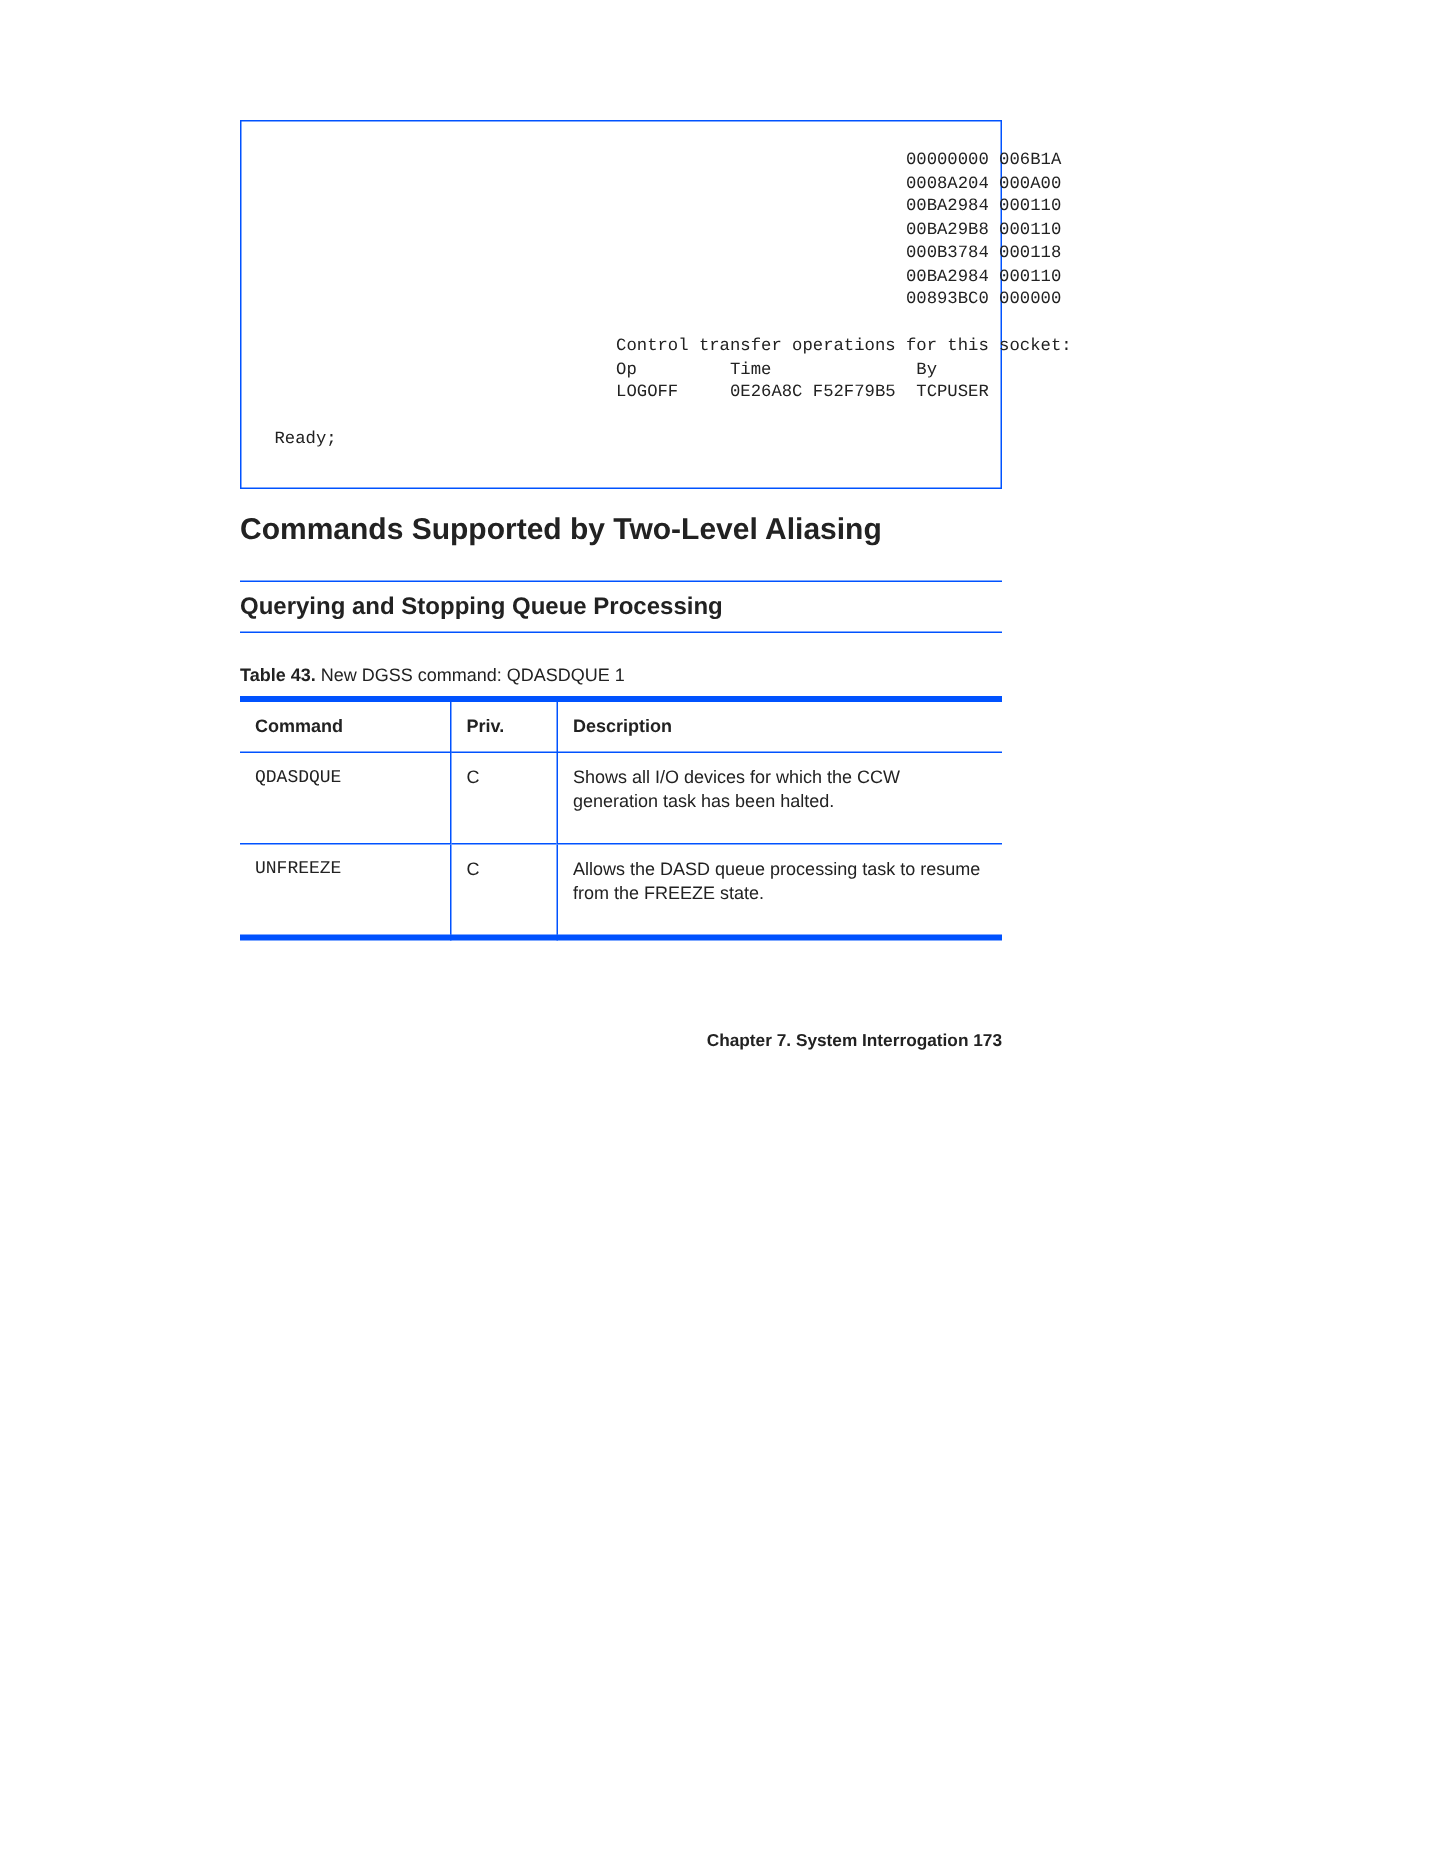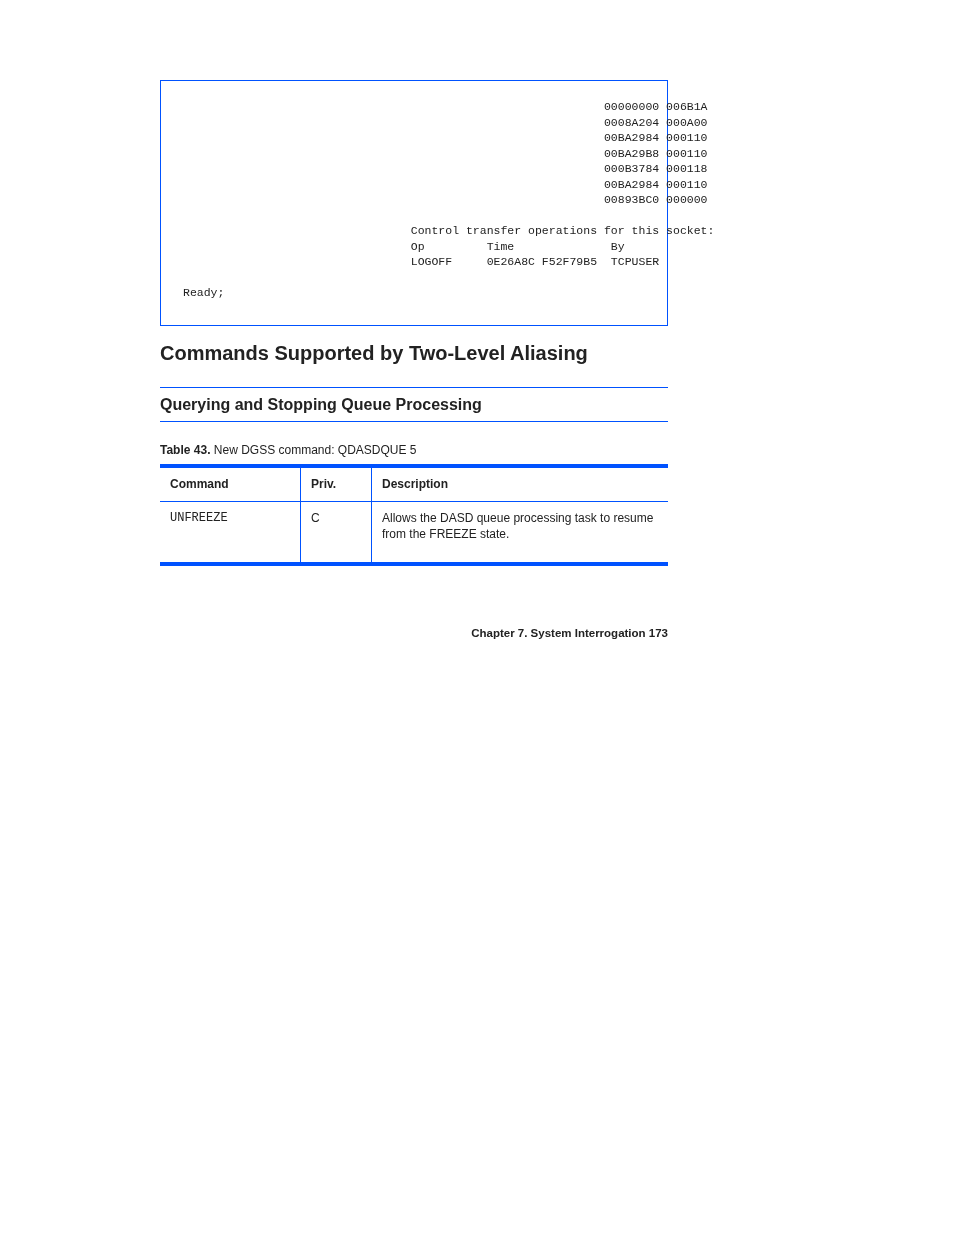--- a/index.html
+++ b/index.html
@@ -124,32 +124,37 @@
 
 
   <h2 class="section">Commands Supported by Two-Level Aliasing</h2>
   <hr class="section-rule">
 
   <h3 class="subsection">Querying and Stopping Queue Processing</h3>
   <hr class="subsection-rule">
 
   <p class="table-title">
     <span class="tbl-label">Table 43.</span>
-    <span>New DGSS command: QDASDQUE 5</span>
+    <span>New DGSS command: QDASDQUE 1</span>
   </p>
 
   <table class="cmd-table">
     <thead>
       <tr>
         <th>Command</th>
         <th>Priv.</th>
         <th>Description</th>
       </tr>
     </thead>
     <tbody>
+      <tr>
+        <td class="cmd-name">QDASDQUE</td>
+        <td>C</td>
+        <td>Shows all I/O devices for which the CCW generation task has been halted.</td>
+      </tr>
       <tr>
         <td class="cmd-name">UNFREEZE</td>
         <td>C</td>
         <td>Allows the DASD queue processing task to resume from the FREEZE state.</td>
       </tr>
     </tbody>
   </table>
 
   <div class="footer-right">Chapter 7. System Interrogation    173</div>
 

